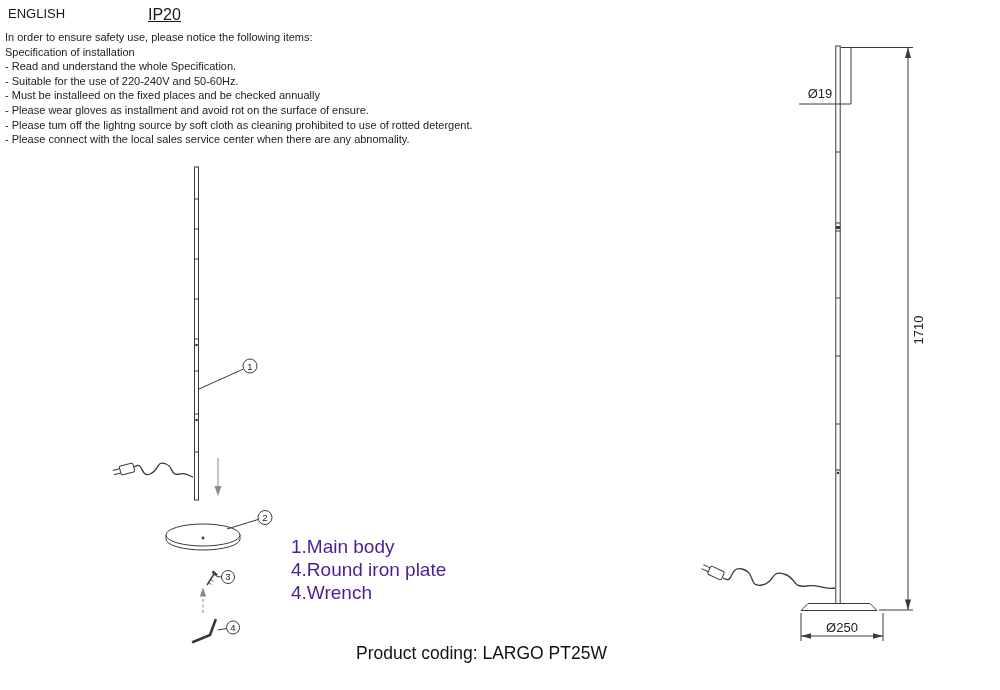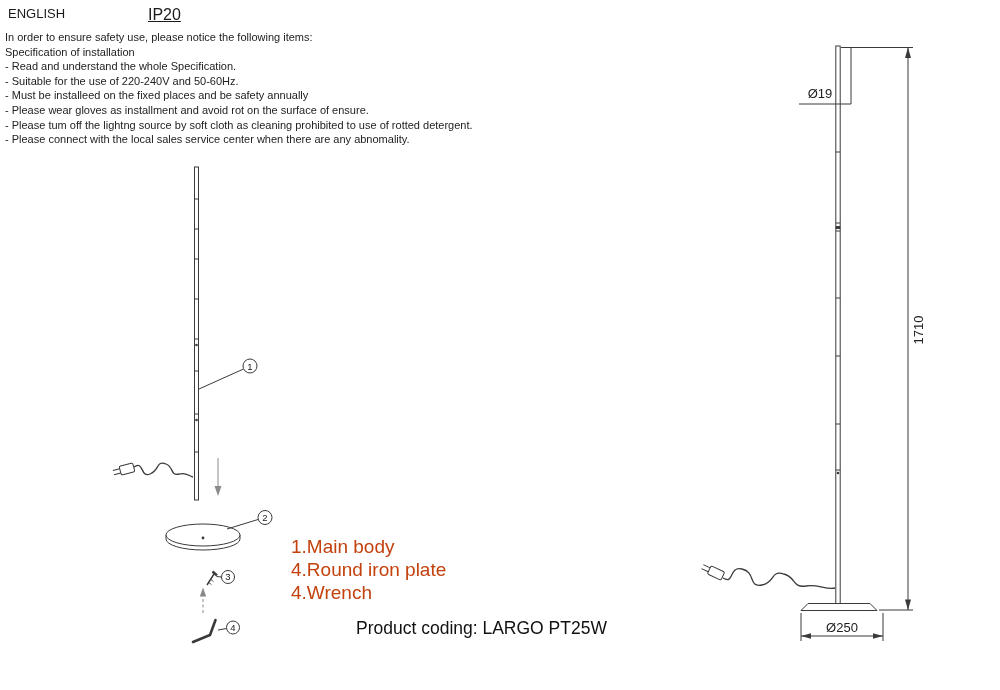--- a/index.html
+++ b/index.html
@@ -7,42 +7,42 @@
     width:1000px; height:690px; position:relative;
     background:#ffffff; overflow:hidden;
     font-family:"Liberation Sans","DejaVu Sans",sans-serif;
     color:#1a1a1a;
   }
   .abs { position:absolute; }
   .lang-label   { left:8px;  top:6px;  font-size:13px; }
   .ip-label     { left:148px; top:6px; font-size:16px;text-decoration:underline; }
   .spec-block   { left:5px; top:30px; font-size:11px; line-height:14.6px; color:#222; }
   .spec-block div { white-space:pre; }
-  .parts-list   { left:291px; top:535px; font-size:19px; line-height:23px; color:#c2410c; }
-  .footer-line  { left:356px; top:618px; font-size:17.5px; color:#111; }
+  .parts-list   { left:291px; top:535px; font-size:19px; line-height:23px; color:#4c1d95; }
+  .footer-line  { left:356px; top:643px; font-size:17.5px; color:#111; }
   svg.diagram   { position:absolute; left:0; top:0; }
   svg text {
     font-family:"Liberation Sans","DejaVu Sans",sans-serif;
     fill:#222; stroke:none;
   }
   .dim-text { font-size:13px; }
   .callout-text { font-size:9.5px; }
 </style>
 </head>
 <body>
 
 <div class="abs lang-label">ENGLISH</div>
 <div class="abs ip-label">IP20</div>
 
 <div class="abs spec-block">
   <div>In order to ensure safety use, please notice the following items:</div>
   <div>Specification of installation</div>
   <div>- Read and understand the whole Specification.</div>
   <div>- Suitable for the use of 220-240V and 50-60Hz.</div>
-  <div>- Must be installeed on the fixed places and be safety annually</div>
+  <div>- Must be installeed on the fixed places and be checked annually</div>
   <div>- Please wear gloves as installment and avoid rot on the surface of ensure.</div>
   <div>- Please tum off the lightng source by soft cloth as cleaning prohibited to use of rotted detergent.</div>
   <div>- Please connect with the local sales service center when there are any abnomality.</div>
 </div>
 
 <svg class="diagram" width="1000" height="690" viewBox="0 0 1000 690">
 
   <g stroke="#3a3a3a" fill="none" stroke-width="1">
 
     <rect x="194.5" y="167" width="4" height="333" fill="#ffffff"></rect>

